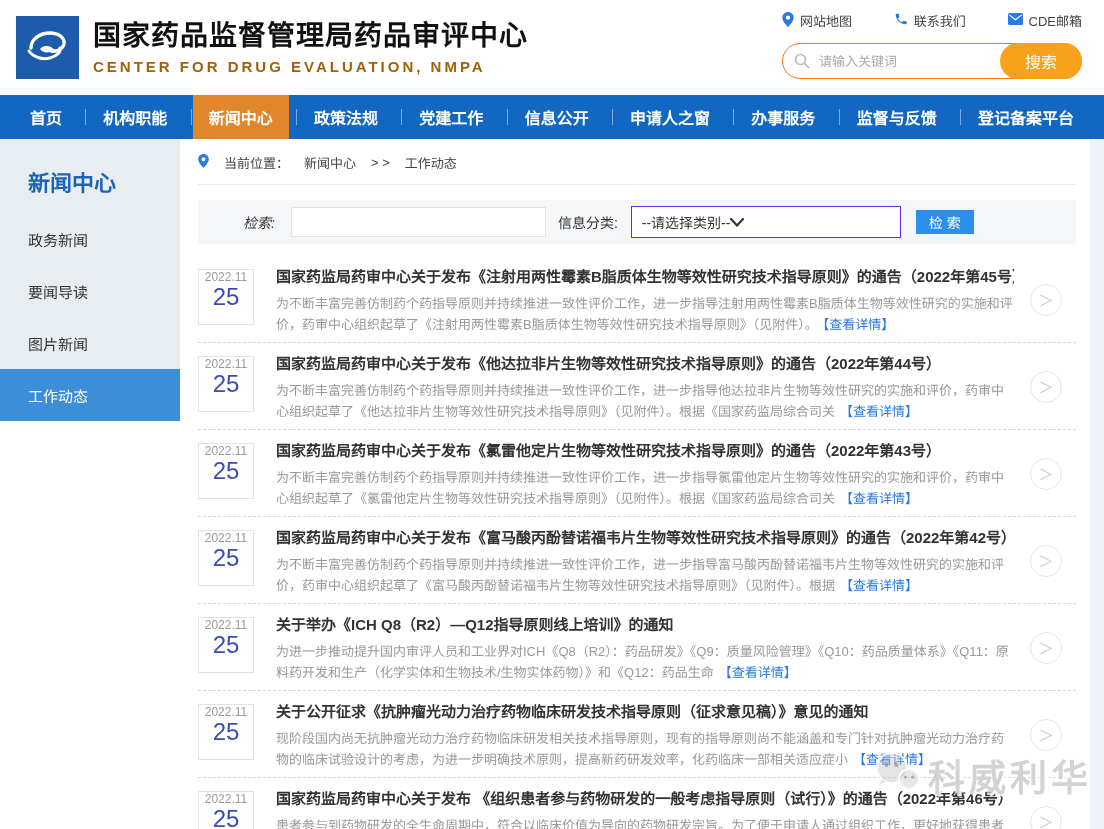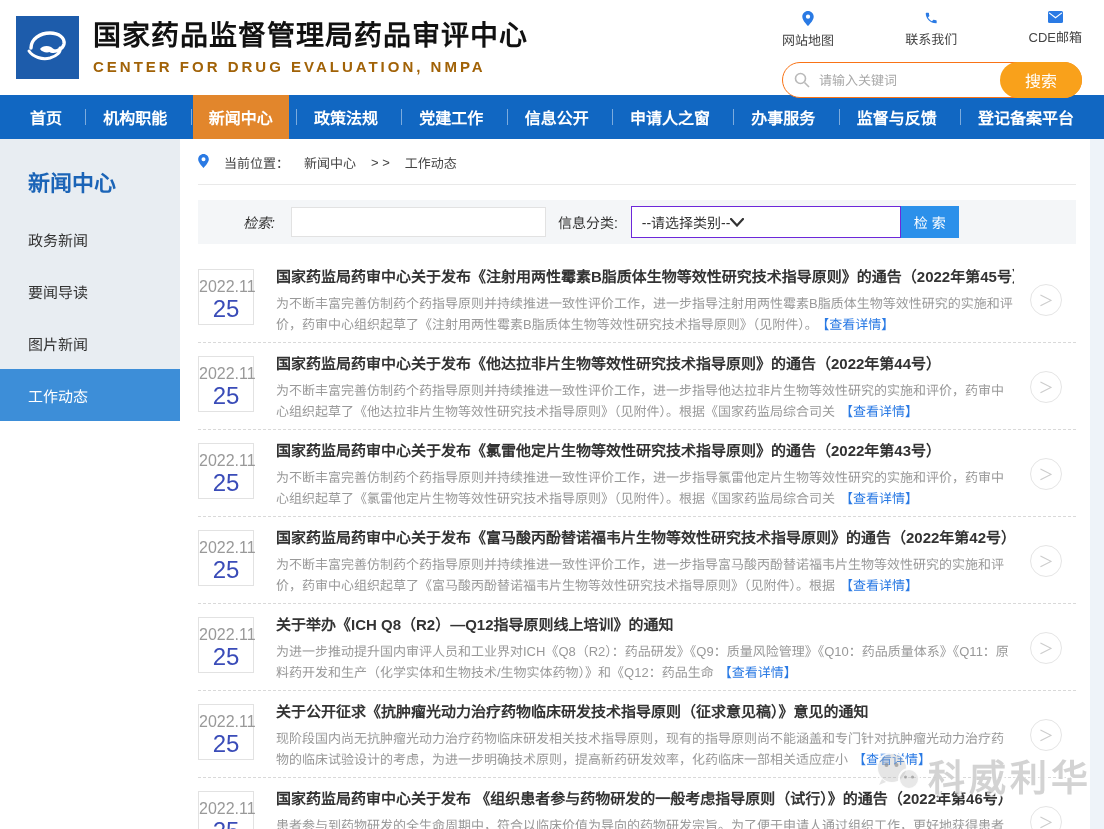--- a/index.html
+++ b/index.html
@@ -8,21 +8,21 @@
   .page { width:1104px; height:829px; position:relative; overflow:hidden; background:#fff; }
 
   
   .header { height:95px; display:flex; align-items:center; position:relative; background:#fff; }
   .logo { width:63px; height:63px; background:var(--logo-blue,#1d5cab); margin:0 14px 0 16px; flex:none;
           display:flex; align-items:center; justify-content:center; }
   .brand-title { font-size:28px; font-weight:bold; color:#111; letter-spacing:1px; line-height:1.15; }
   .brand-sub { font-size:15px; font-weight:bold; color:#a16207; letter-spacing:3px; margin-top:5px; }
   .header-right { position:absolute; right:22px; top:11px; width:300px; }
   .quick-links { display:flex; justify-content:space-between; font-size:13px; color:#444; }
-  .quick-link { display:flex; align-items:center; gap:1px; cursor:pointer;flex-direction:column; }
+  .quick-link { display:flex; align-items:center; gap:6px; cursor:pointer; }
   .search-row { margin-top:13px; position:relative; height:36px; }
   .search-input { width:100%; height:36px; border:1px solid #f97316; border-radius:18px;
                   padding:0 92px 0 36px; font-size:13px; color:#333; outline:none; }
   .search-input::placeholder { color:#a9a9a9; }
   .magnifier { position:absolute; left:12px; top:10px; }
   .search-btn { position:absolute; right:0; top:0; height:36px; width:82px; border:none; border-radius:18px;
                 background:var(--search-orange,#f9a11b); color:#fff; font-size:16px; cursor:pointer; }
 
   
   .topnav { height:44px; background:var(--nav-blue,#1167c2); display:flex; align-items:stretch;
@@ -50,29 +50,29 @@
 
   .filter-bar { margin-top:15px; background:#f4f6f8; height:44px; display:flex; align-items:center;
                 font-size:14px; color:#333; }
   .lbl-keyword { margin-left:45px;font-style:italic; }
   .kw-input { margin-left:16px; width:255px; height:30px; border:1px solid #e2e2e2; background:#fff; outline:none;
               padding:0 8px; font-size:13px; }
   .lbl-category { margin-left:12px; }
   .category-select { margin-left:13px; width:270px; height:32px; border:1px solid #6d28d9; background:#fff;
                      display:flex; align-items:center; justify-content:flex-start; padding:0 10px;
                      font-size:14px; color:#333; cursor:pointer; }
-  .filter-btn { width:58px; height:32px; background:var(--button-blue,#2b90ea); color:#fff;
+  .filter-btn { margin-left:15px; width:58px; height:24px; background:var(--button-blue,#2b90ea); color:#fff;
                 border:none; font-size:14px; cursor:pointer; white-space:nowrap; }
 
   
   .news-list { margin-top:12px; }
   .news-item { display:flex; padding:8px 0 7px; border-bottom:1px dashed #d9d9d9; }
   .date-box { width:56px; height:56px; border:1px solid #e2e2e2; background:#fff; text-align:center;
               flex:none; margin-top:5px; }
-  .date-month { font-size:16px; color:#999; margin-top:8px; }
+  .date-month { font-size:12px; color:#999; }
   .date-day { font-size:24px; color:var(--date-blue,#3a4cb8); line-height:1.05; }
   .news-body { flex:1; margin-left:22px; min-width:0; }
   .news-title { display:block; font-size:15px; color:#333; font-weight:bold; line-height:20px; margin:3px 0 6px;
                 white-space:nowrap; overflow:hidden; text-decoration:none; cursor:pointer; }
   .news-summary { font-size:13px; color:#999; line-height:21px; max-height:42px; overflow:hidden; }
   .detail-link { color:var(--link-blue,#2a7ae4); margin-left:5px; text-decoration:none; cursor:pointer; }
   .news-arrow { width:32px; height:32px; border:1px solid #e5e5e5; border-radius:50%; color:#ccc;
                 display:flex; align-items:center; justify-content:center; align-self:center;
                 margin:0 14px 0 16px; flex:none; font-size:15px; cursor:pointer; }
 

